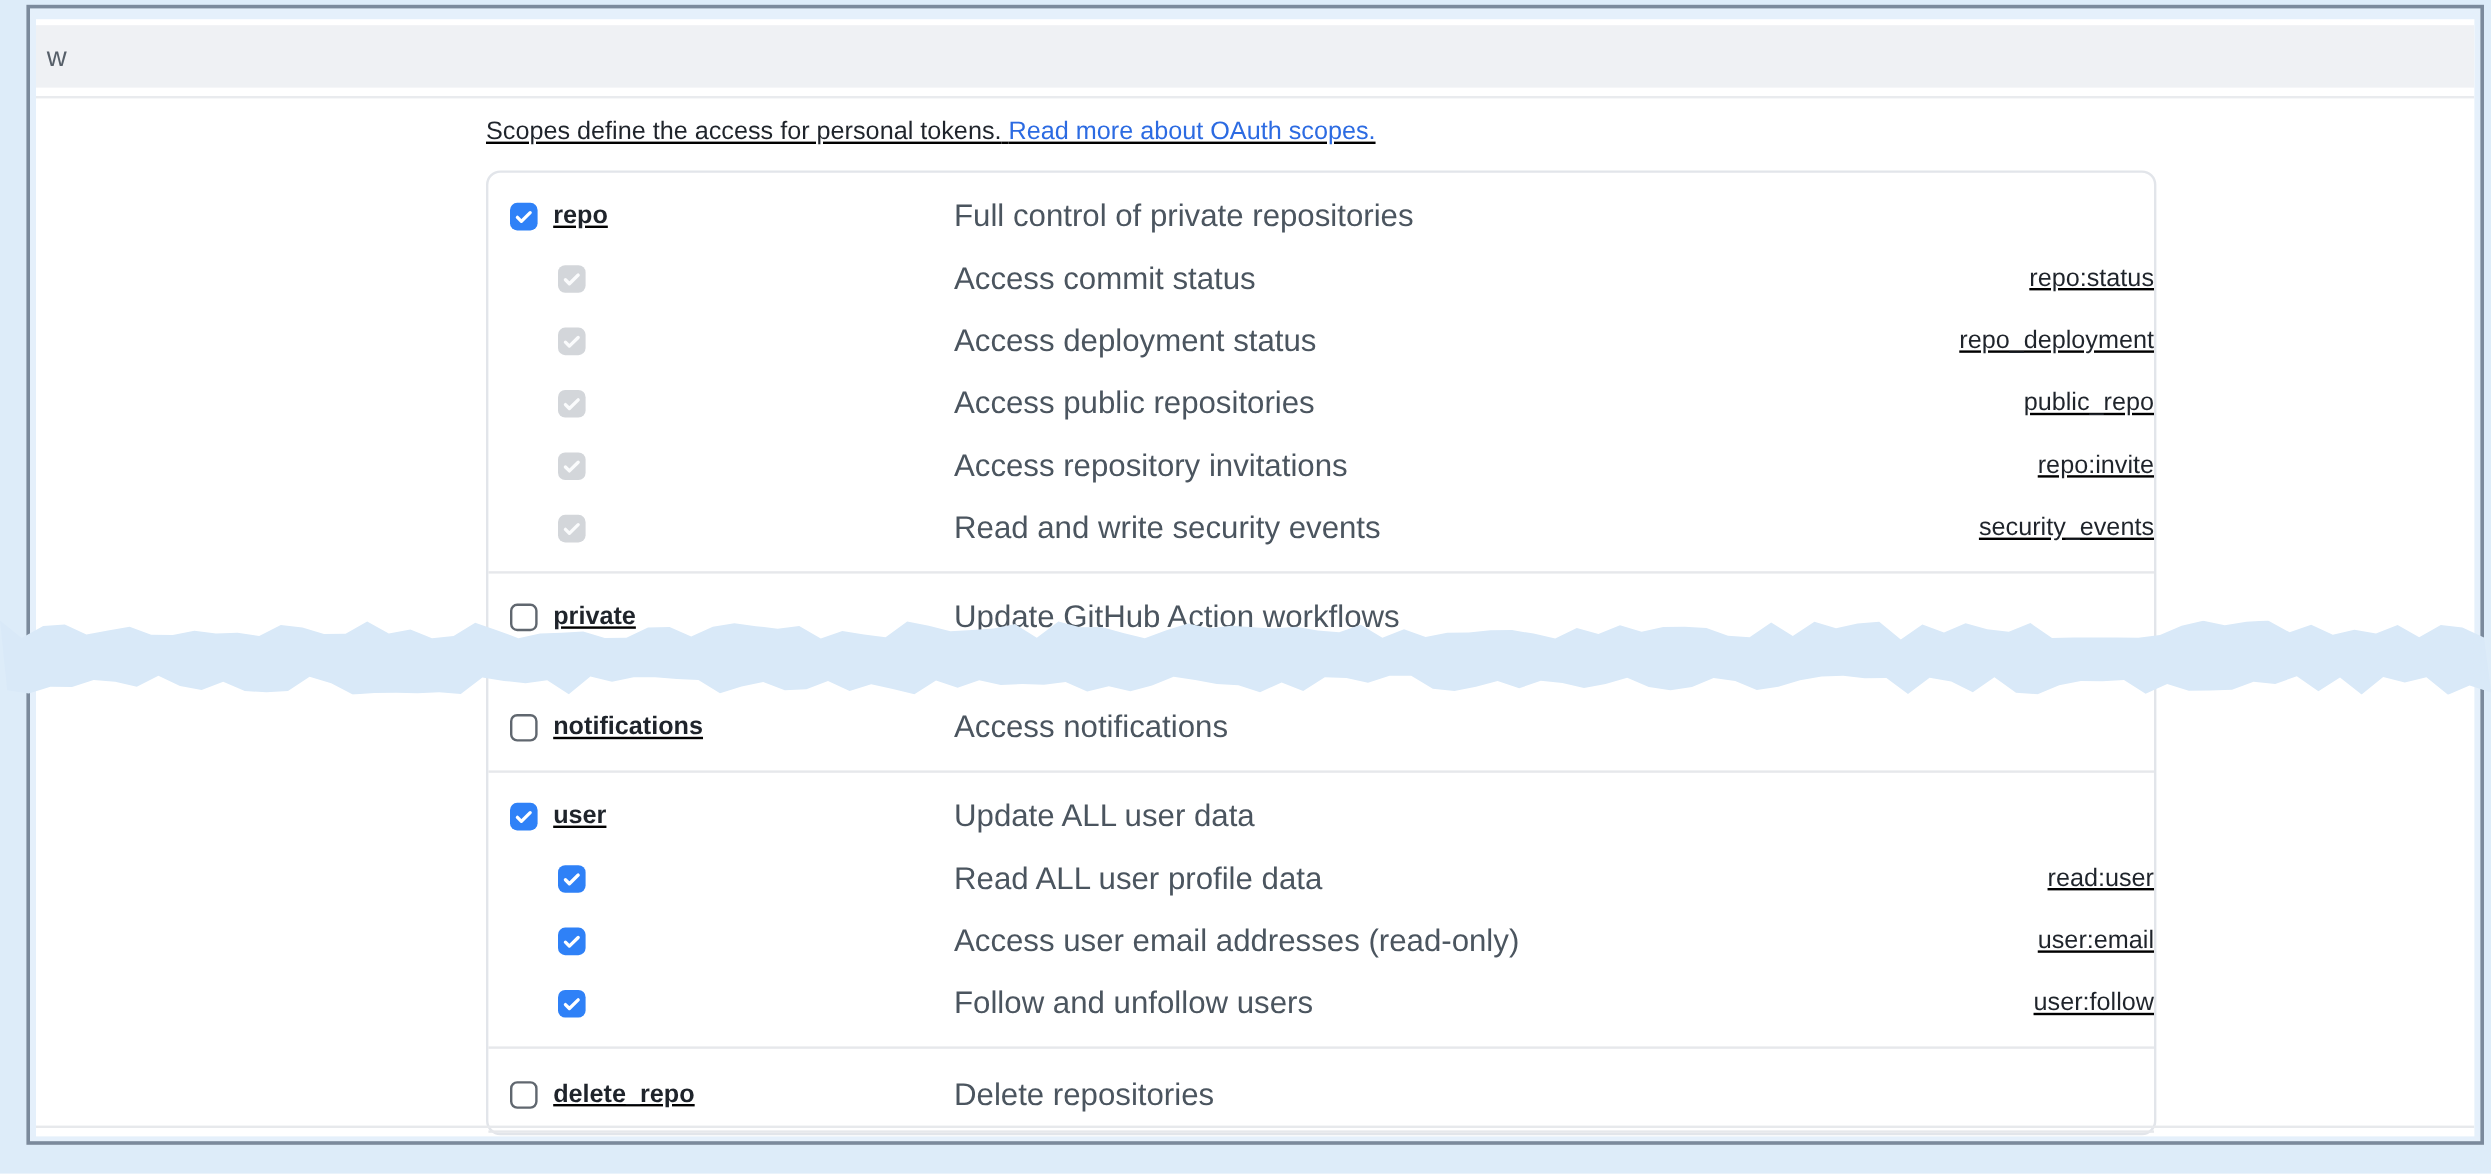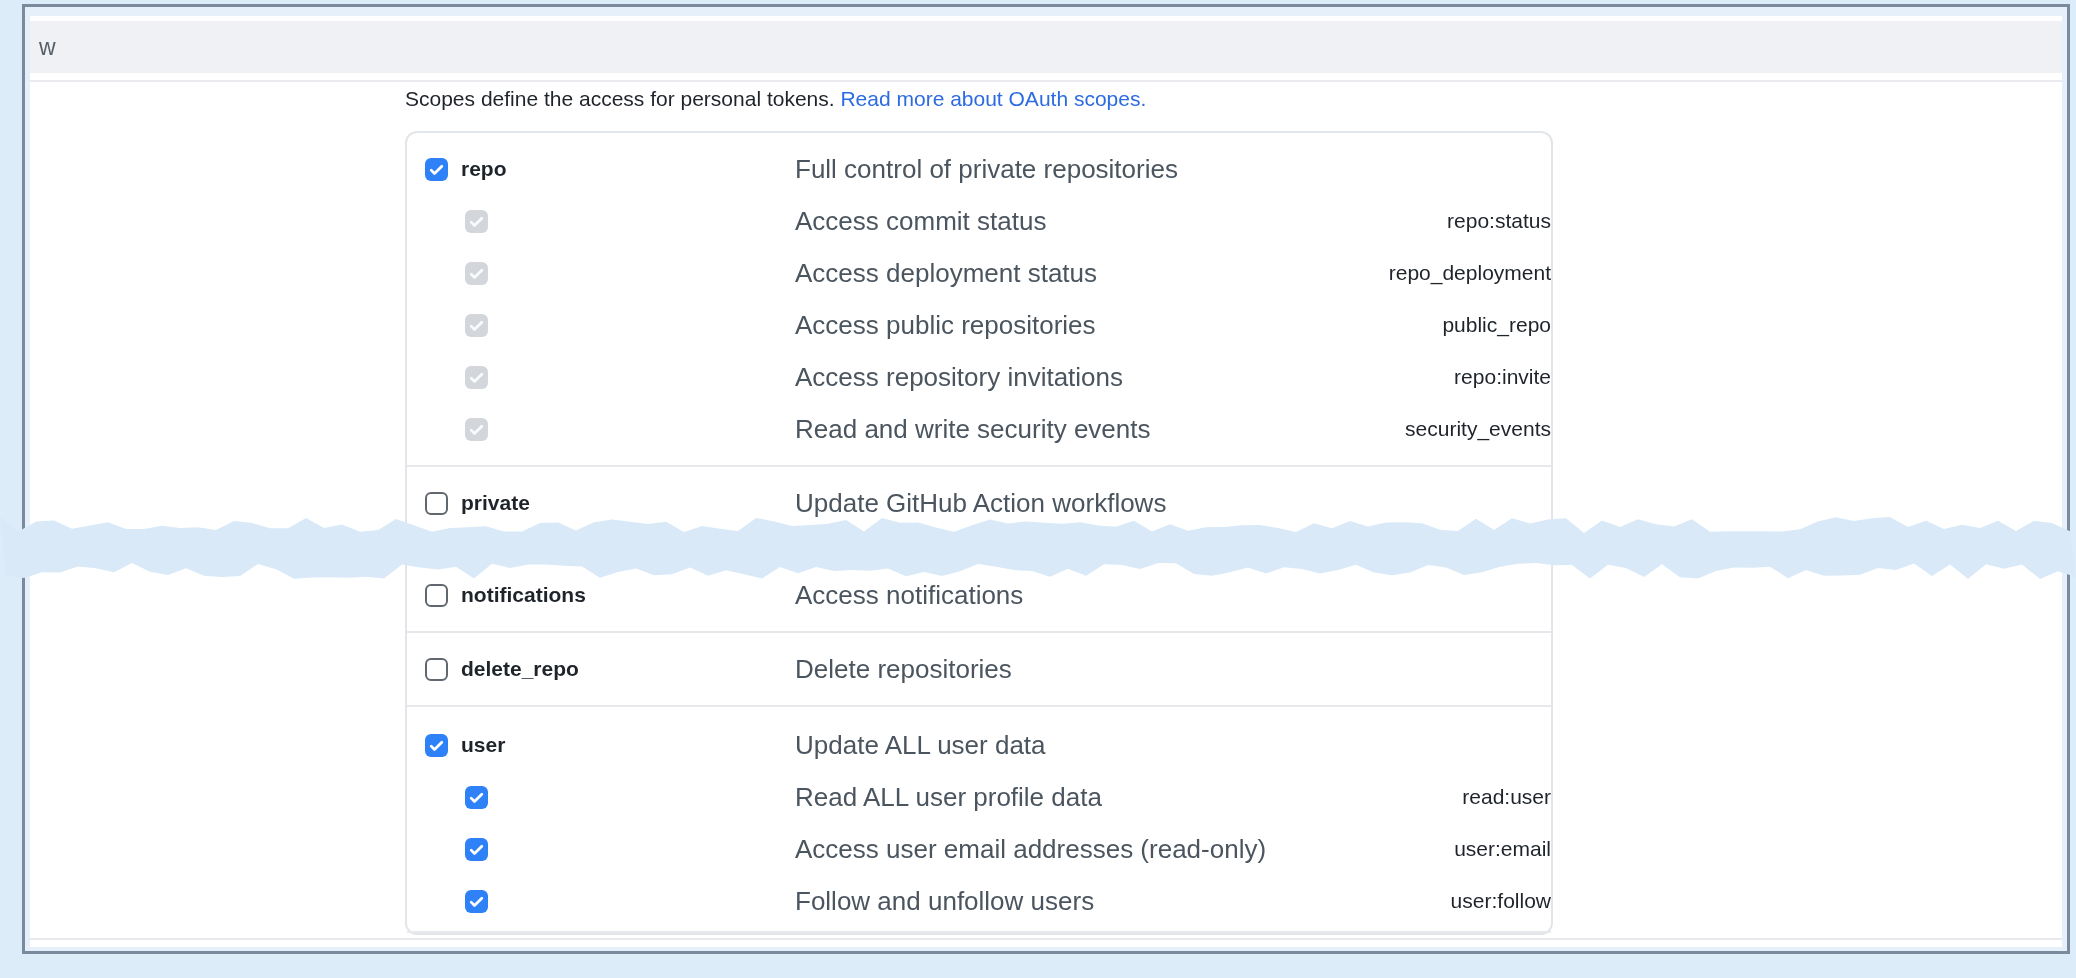--- a/index.html
+++ b/index.html
@@ -35,25 +35,25 @@
     position:absolute;left:5px;top:9px;right:5px;bottom:4px;
     background:#ffffff;
     overflow:hidden;
   }
   .tabbar{
     margin-top:5px;height:52px;background:var(--tabbar-bg);
     display:flex;align-items:center;padding-left:9px;
   }
   .tab-label{font-size:23px;color:var(--tabbar-text);}
   .tab-divider{margin-top:7px;height:2px;background:#e9ebee;}
-  .main{padding-left:375px;padding-top:2px;}
+  .main{padding-left:375px;padding-top:13px;text-decoration:underline;}
   .intro{font-size:21px;line-height:30px;color:var(--text-dark);}
   .intro a{color:var(--link-blue);text-decoration:none;}
   .card{
-    margin-top:17px;width:1148px;
+    margin-top:17px;width:1392px;
     border:2px solid var(--card-border);
     border-radius:12px;
     background:#fff;
   }
   .section .scope-group + .scope-group{border-top:2px solid var(--divider);}
   .scope-group{padding:10px 0;}
   .section[data-scopes-section="1"] .scope-group:last-child{padding:12px 0 4px 0;border-bottom:2px solid var(--divider);}
   .torn-spacer{height:20px;}
   .scope-row{
     position:relative;height:52px;
@@ -172,65 +172,65 @@
       <svg viewBox="0 0 16 16" aria-hidden="true">
                     <path d="M3 8.6l3.1 3.1L13 4.9"></path>
                   </svg>
     </span>
     <span class="scope-name">notifications</span>
     <span class="scope-desc">Access notifications</span>
   </div>
             </div>
             <div class="scope-group">
               <div class="scope-row parent">
+    <span class="cb checked" role="checkbox" aria-checked="true">
+      <svg viewBox="0 0 16 16" aria-hidden="true">
+                    <path d="M3 8.6l3.1 3.1L13 4.9"></path>
+                  </svg>
+    </span>
+    <span class="scope-name">user</span>
+    <span class="scope-desc">Update ALL user data</span>
+  </div>
+              <div class="scope-row child">
+    <span class="cb checked" role="checkbox" aria-checked="true">
+      <svg viewBox="0 0 16 16" aria-hidden="true">
+                    <path d="M3 8.6l3.1 3.1L13 4.9"></path>
+                  </svg>
+    </span>
+    <span class="scope-name">read:user</span>
+    <span class="scope-desc">Read ALL user profile data</span>
+  </div>
+              <div class="scope-row child">
+    <span class="cb checked" role="checkbox" aria-checked="true">
+      <svg viewBox="0 0 16 16" aria-hidden="true">
+                    <path d="M3 8.6l3.1 3.1L13 4.9"></path>
+                  </svg>
+    </span>
+    <span class="scope-name">user:email</span>
+    <span class="scope-desc">Access user email addresses (read-only)</span>
+  </div>
+              <div class="scope-row child">
+    <span class="cb checked" role="checkbox" aria-checked="true">
+      <svg viewBox="0 0 16 16" aria-hidden="true">
+                    <path d="M3 8.6l3.1 3.1L13 4.9"></path>
+                  </svg>
+    </span>
+    <span class="scope-name">user:follow</span>
+    <span class="scope-desc">Follow and unfollow users</span>
+  </div>
+            </div>
+            <div class="scope-group">
+              <div class="scope-row parent">
     <span class="cb unchecked" role="checkbox" aria-checked="false">
       <svg viewBox="0 0 16 16" aria-hidden="true">
                     <path d="M3 8.6l3.1 3.1L13 4.9"></path>
                   </svg>
     </span>
     <span class="scope-name">delete_repo</span>
     <span class="scope-desc">Delete repositories</span>
-  </div>
-            </div>
-            <div class="scope-group">
-              <div class="scope-row parent">
-    <span class="cb checked" role="checkbox" aria-checked="true">
-      <svg viewBox="0 0 16 16" aria-hidden="true">
-                    <path d="M3 8.6l3.1 3.1L13 4.9"></path>
-                  </svg>
-    </span>
-    <span class="scope-name">user</span>
-    <span class="scope-desc">Update ALL user data</span>
-  </div>
-              <div class="scope-row child">
-    <span class="cb checked" role="checkbox" aria-checked="true">
-      <svg viewBox="0 0 16 16" aria-hidden="true">
-                    <path d="M3 8.6l3.1 3.1L13 4.9"></path>
-                  </svg>
-    </span>
-    <span class="scope-name">read:user</span>
-    <span class="scope-desc">Read ALL user profile data</span>
-  </div>
-              <div class="scope-row child">
-    <span class="cb checked" role="checkbox" aria-checked="true">
-      <svg viewBox="0 0 16 16" aria-hidden="true">
-                    <path d="M3 8.6l3.1 3.1L13 4.9"></path>
-                  </svg>
-    </span>
-    <span class="scope-name">user:email</span>
-    <span class="scope-desc">Access user email addresses (read-only)</span>
-  </div>
-              <div class="scope-row child">
-    <span class="cb checked" role="checkbox" aria-checked="true">
-      <svg viewBox="0 0 16 16" aria-hidden="true">
-                    <path d="M3 8.6l3.1 3.1L13 4.9"></path>
-                  </svg>
-    </span>
-    <span class="scope-name">user:follow</span>
-    <span class="scope-desc">Follow and unfollow users</span>
   </div>
             </div>
           </div>
       </div>
     </div>
     <div class="bottom-line"></div>
   </div>
 </div>
 
 <div class="torn" id="torn" style="clip-path: polygon(0px 5px, 18px 19.7px, 36px 9.6px, 54px 8.4px, 72px 16.7px, 90px 13.5px, 108px 10.3px, 126px 17px, 144px 17.1px, 162px 13.7px, 180px 16px, 198px 15.2px, 216px 18.1px, 234px 8.9px, 252px 11px, 270px 16.3px, 288px 16.2px, 306px 5.9px, 324px 15.9px, 342px 12.5px, 360px 19.8px, 378px 17.9px, 396px 7px, 414px 13.2px, 432px 19.8px, 450px 16px, 468px 15.3px, 486px 14.2px, 504px 19.6px, 522px 19.5px, 540px 11px, 558px 10.4px, 576px 18.4px, 594px 10.3px, 612px 7.4px, 630px 9.8px, 648px 11.9px, 666px 9.7px, 684px 20px, 702px 13.9px, 720px 16.7px, 738px 19px, 756px 5.9px, 774px 9.4px, 792px 14px, 810px 13.1px, 828px 11.7px, 846px 8.1px, 864px 19.5px, 882px 5.9px, 900px 10.8px, 918px 10.5px, 936px 15.6px, 954px 19.8px, 972px 13.2px, 990px 7.6px, 1008px 11.5px, 1026px 9.5px, 1044px 10.8px, 1062px 11.8px, 1080px 10.3px, 1098px 13.5px, 1116px 14.8px, 1134px 8.7px, 1152px 19.5px, 1170px 12.3px, 1188px 18.8px, 1206px 15.2px, 1224px 15.1px, 1242px 13.3px, 1260px 13.1px, 1278px 16px, 1296px 20px, 1314px 11.3px, 1332px 16.3px, 1350px 9px, 1368px 14.4px, 1386px 10.6px, 1404px 10.3px, 1422px 11.3px, 1440px 17.7px, 1458px 19px, 1476px 6.8px, 1494px 18.1px, 1512px 6.2px, 1530px 11.5px, 1548px 7.5px, 1566px 6.2px, 1584px 20.9px, 1602px 8.5px, 1620px 15.1px, 1638px 7.3px, 1656px 12.3px, 1674px 14.5px, 1692px 7.2px, 1710px 19.7px, 1728px 19.2px, 1746px 19.2px, 1764px 19.2px, 1782px 19.5px, 1800px 17.2px, 1818px 9.4px, 1836px 5.2px, 1854px 9px, 1872px 6.2px, 1890px 5px, 1908px 14.9px, 1926px 8.7px, 1944px 16.9px, 1962px 12.8px, 1980px 16px, 1998px 8.8px, 2016px 19.1px, 2034px 8.8px, 2052px 11px, 2070px 19.3px, 2076px 65.1px, 2058px 59.2px, 2040px 67px, 2022px 52.4px, 2004px 56.8px, 1986px 52.2px, 1968px 66.7px, 1950px 52.6px, 1932px 64px, 1914px 51.5px, 1896px 58px, 1878px 56.1px, 1860px 62.7px, 1842px 63.4px, 1824px 63.7px, 1806px 58px, 1788px 66.2px, 1770px 54.7px, 1752px 55.8px, 1734px 55.6px, 1716px 59px, 1698px 66.5px, 1680px 65.2px, 1662px 52.3px, 1644px 64.9px, 1626px 56px, 1608px 52.7px, 1590px 66.4px, 1572px 52.9px, 1554px 53.2px, 1536px 51.1px, 1518px 51.7px, 1500px 54.8px, 1482px 60.3px, 1464px 63px, 1446px 55.4px, 1428px 52.9px, 1410px 60.6px, 1392px 63.2px, 1374px 60.5px, 1356px 52.8px, 1338px 58.1px, 1320px 61.4px, 1302px 57.1px, 1284px 55.2px, 1266px 61.6px, 1248px 55.4px, 1230px 60.2px, 1212px 63.8px, 1194px 62px, 1176px 51.2px, 1158px 51.1px, 1140px 56.9px, 1122px 53px, 1104px 52.3px, 1086px 63.8px, 1068px 56.7px, 1050px 64.8px, 1032px 59px, 1014px 58.1px, 996px 54.7px, 978px 51.9px, 960px 59.3px, 942px 64px, 924px 59.9px, 906px 64.3px, 888px 56.4px, 870px 58.7px, 852px 58px, 834px 58.9px, 816px 54.9px, 798px 61.2px, 780px 55px, 762px 66.6px, 744px 62.2px, 726px 58.3px, 708px 63.8px, 690px 55.4px, 672px 62.3px, 654px 63.2px, 636px 56.4px, 618px 60.1px, 600px 65.8px, 582px 54.6px, 564px 53.8px, 546px 52.4px, 528px 52.4px, 510px 56.1px, 492px 51.7px, 474px 66.6px, 456px 54.8px, 438px 57.4px, 420px 55.4px, 402px 52.6px, 384px 66.4px, 366px 64.8px, 348px 65.7px, 330px 65.3px, 312px 65.6px, 294px 66.8px, 276px 57.3px, 258px 51.9px, 240px 63.9px, 222px 64.9px, 204px 63.8px, 186px 56.2px, 168px 63.1px, 150px 59.7px, 132px 51.1px, 114px 60.2px, 96px 56.2px, 78px 54.6px, 60px 60.6px, 42px 60.3px, 24px 66px, 6px 63.3px);"></div>

